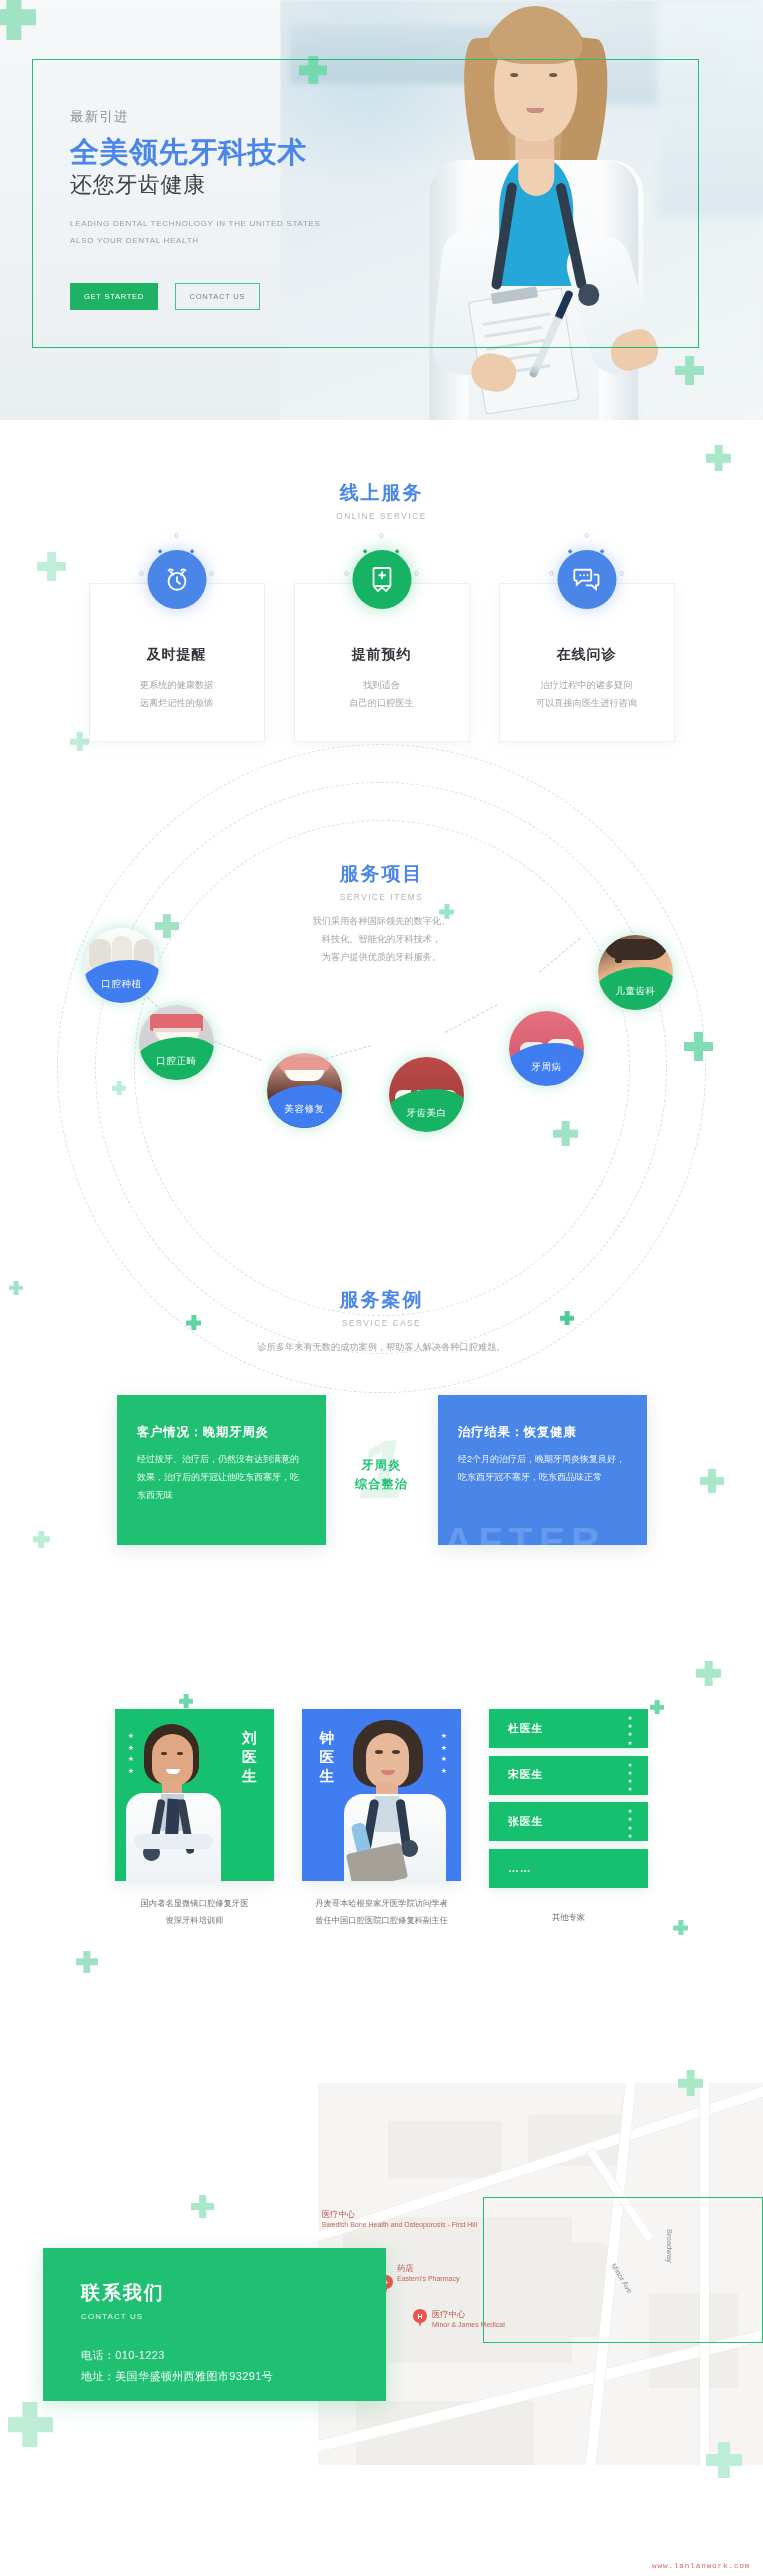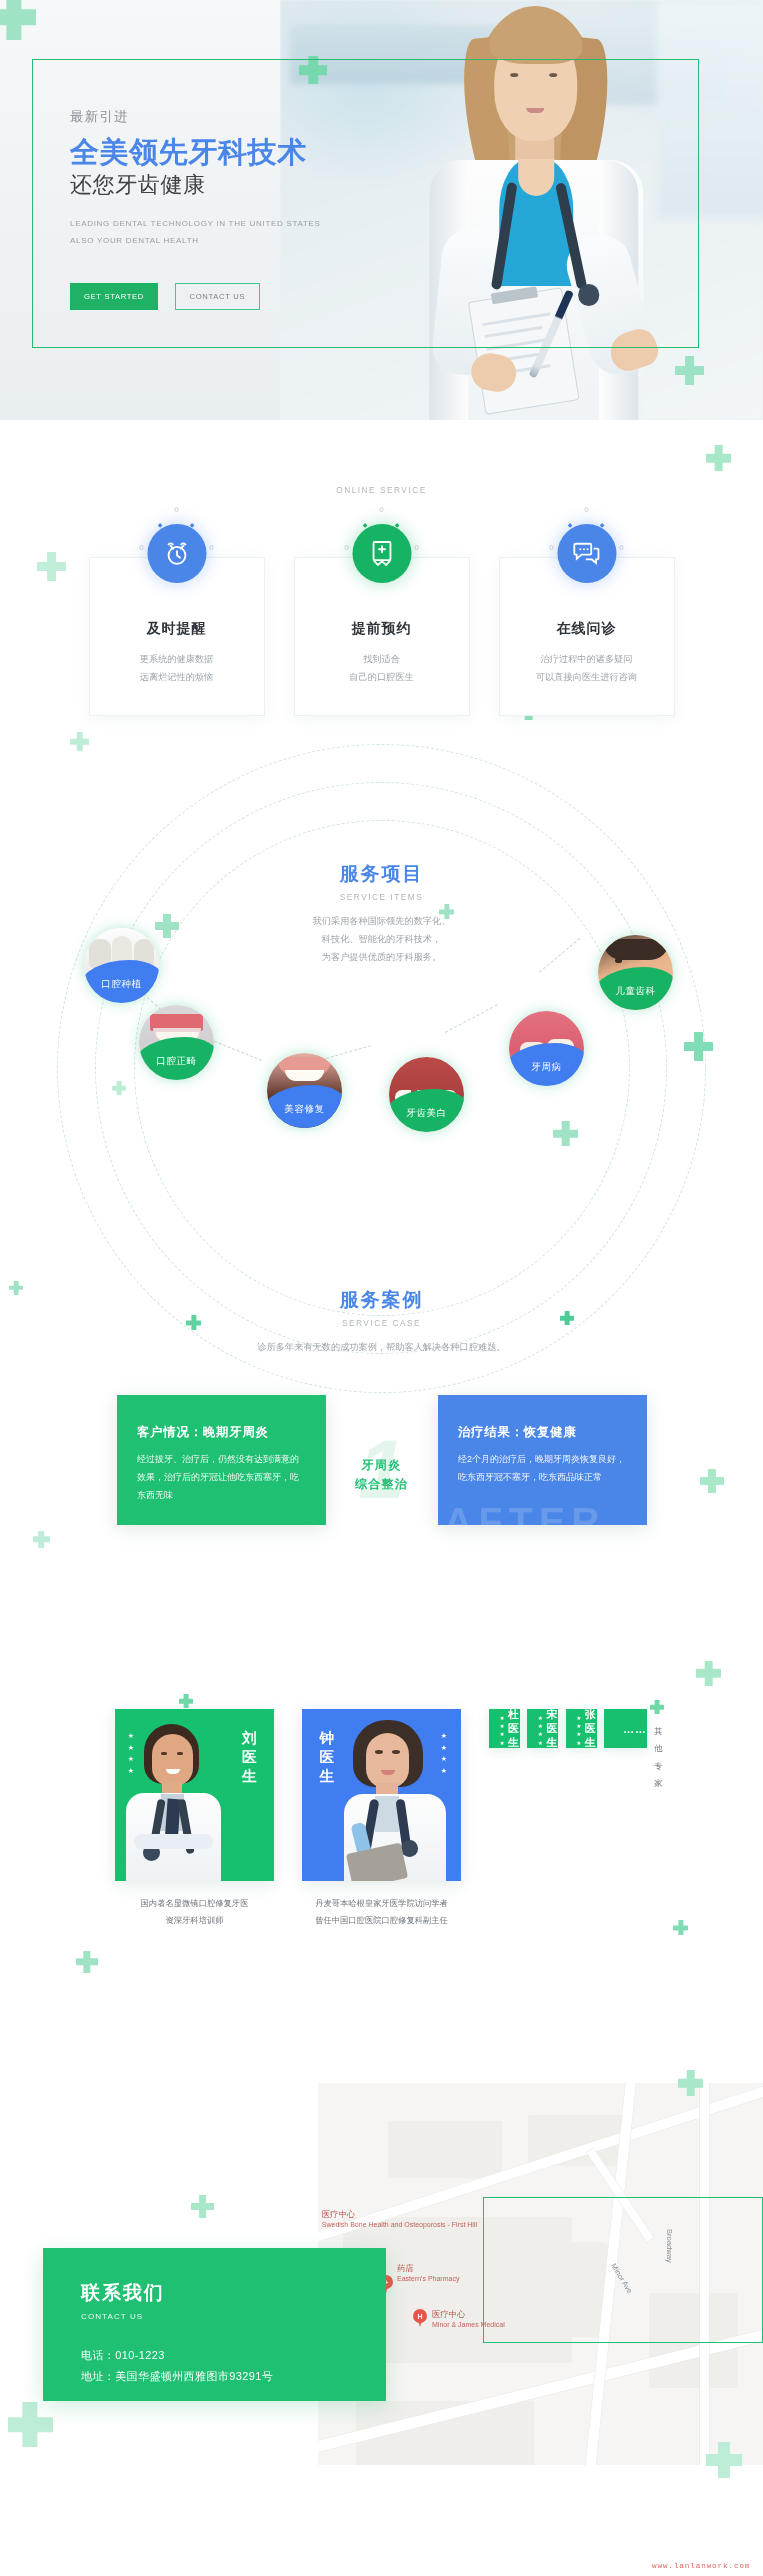--- a/index.html
+++ b/index.html
@@ -302,21 +302,21 @@
     transform-origin: 0 0;
   }
 
   
   .cases { position:relative; height: 394px; padding-top: 28px; }
   .case-row {
     position:relative; margin-top: 38px;
     display:flex; justify-content:center; align-items:flex-start; gap:0;
   }
   .case-panel {
-    width: 209px; height: 130px; padding: 29px 20.4px 0 20.4px;
+    width: 209px; height: 150px; padding: 29px 20.4px 0 20.4px;
     color:#fff; position:relative; overflow:hidden;
     box-shadow: 0 3.8px 18px rgba(60,120,100,.16);
   }
   .case-panel.green { background:#1fc072; }
   .case-panel.blue { background:#4a86e8; }
   .case-h {
     font-size: 12.4px; font-weight:bold; letter-spacing:0.8px; margin-bottom: 9px;
   }
   .case-p {
     font-size: 9px; line-height: 2; color: rgba(255,255,255,.92);
@@ -365,21 +365,21 @@
     position:absolute; top: 23px; z-index:4;
     display:flex; flex-direction:column; gap: 4.5px;
     color:#fff; font-size: 7px; line-height:1;
   }
   .doc-stars.left { left: 12.7px; }
   .doc-stars.right { right: 14px; }
   .doc-caption {
     margin-top: 14px; text-align:center;
     font-size: 8.3px; color:#6e747a; line-height: 2.1;
   }
-  .other-col { width: 159px; display:flex; flex-direction:row; gap: 7.6px; }
+  .other-col { width: 159px; display:flex; flex-direction:column; gap: 7.6px; }
   .other-item {
     position:relative; height: 39px; background:#17c06f;
     display:flex; align-items:center;
     box-shadow: 0 2.5px 10.2px rgba(60,150,110,.17);
   }
   .other-label {
     color:#fff; font-size: 10.8px; font-weight:bold; letter-spacing:1px;
     margin-left: 19px;
   }
   .other-stars {
@@ -520,20 +520,21 @@
   </section>
 
   <section class="online">
     <div class="plus" style="left:706px;top:25.4px;width:25.4px;height:25.4px;color:#a8e8c9;"></div>
     <div class="plus" style="left:37px;top:132px;width:29px;height:29px;color:#a8e8c9;opacity:.7;"></div>
     <div class="plus" style="left:299px;top:267px;width:21.6px;height:21.6px;color:#7fdcb4;"></div>
     <div class="plus" style="left:516px;top:275px;width:25.4px;height:25.4px;color:#8fe0bc;"></div>
     <div class="plus" style="left:70px;top:312px;width:19px;height:19px;color:#bdecd7;"></div>
 
     <div class="sec-head">
+      <div class="sec-cn">线上服务</div>
       <div class="sec-en">ONLINE SERVICE</div>
     </div>
 
     <div class="cards">
 
       <div class="card">
         <div class="halo">
           <i class="b" style="left:29px;top:16.5px;"></i>
           <i class="b" style="left:61px;top:16.5px;"></i>
           <i style="left:45px;top:0px;"></i>

